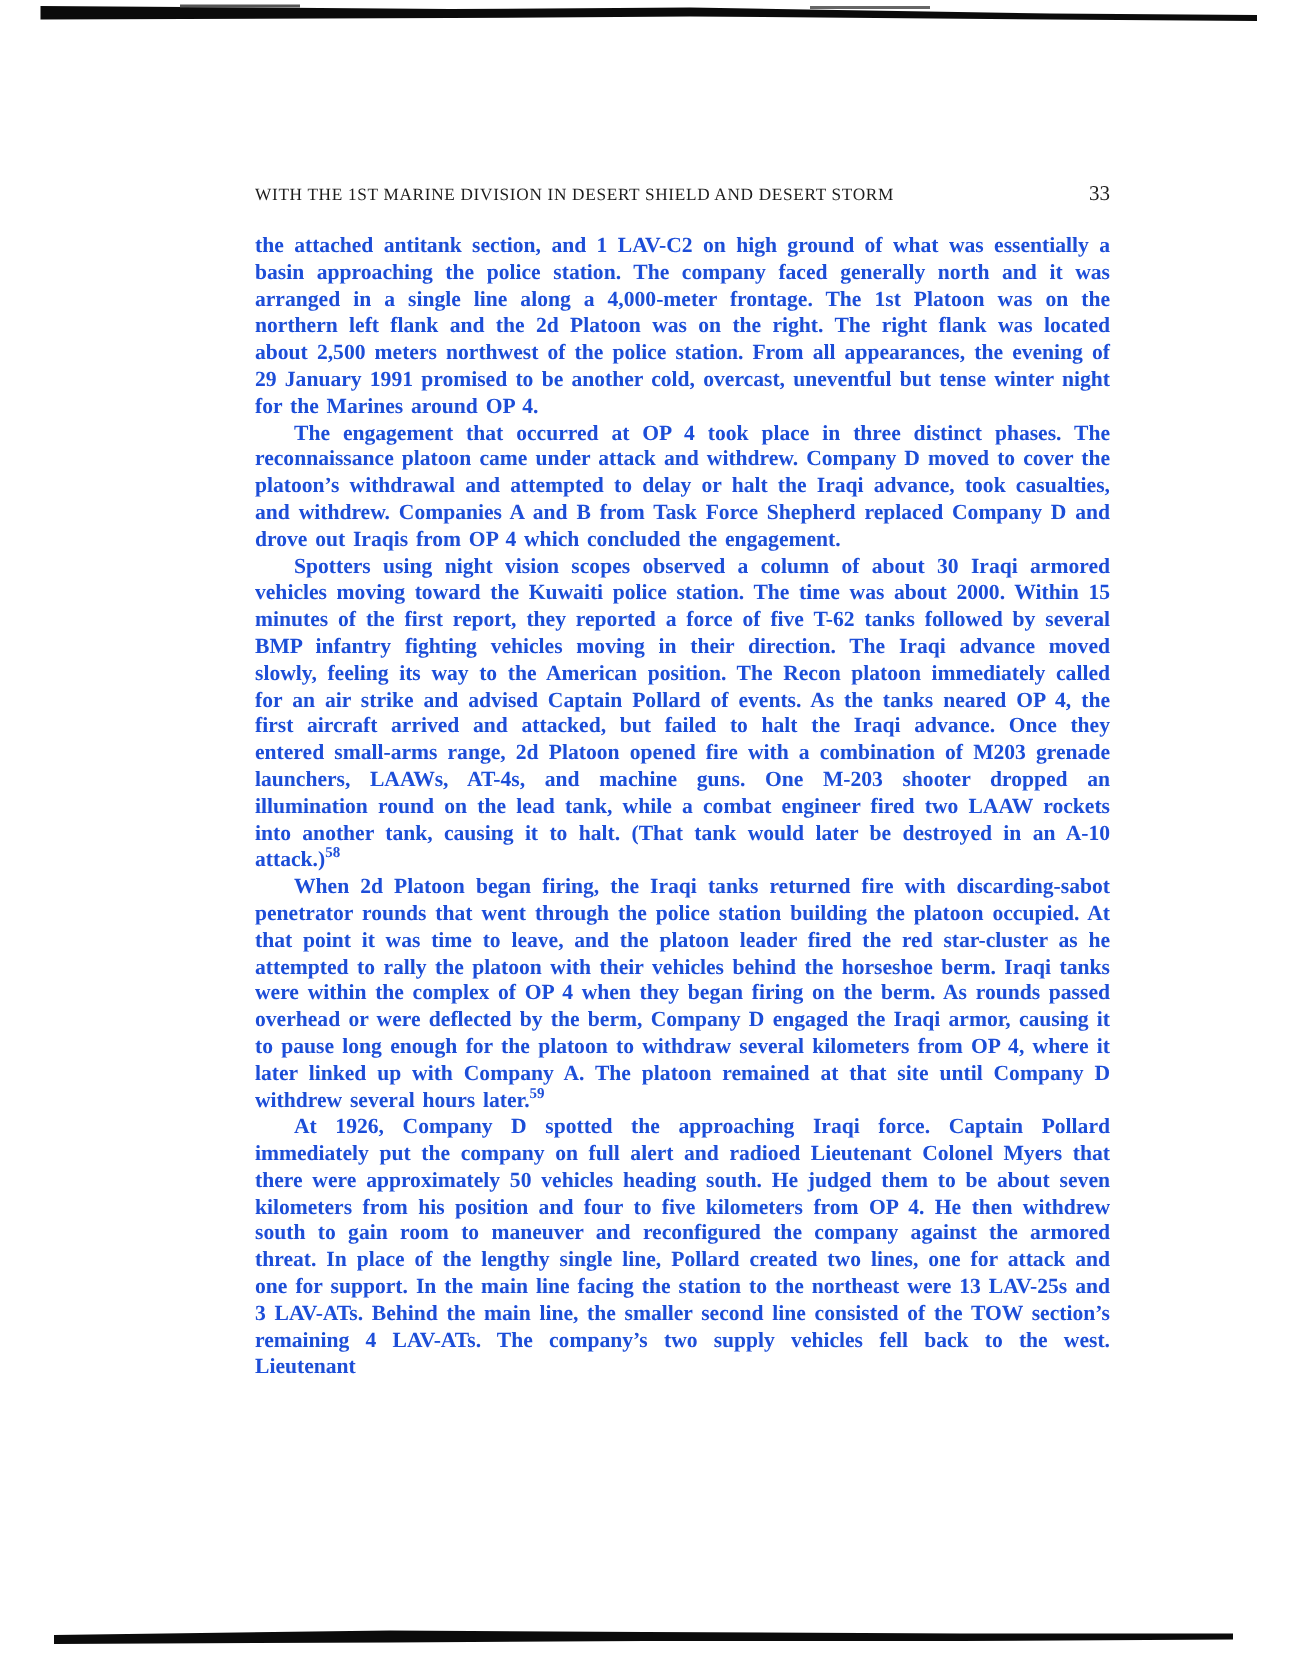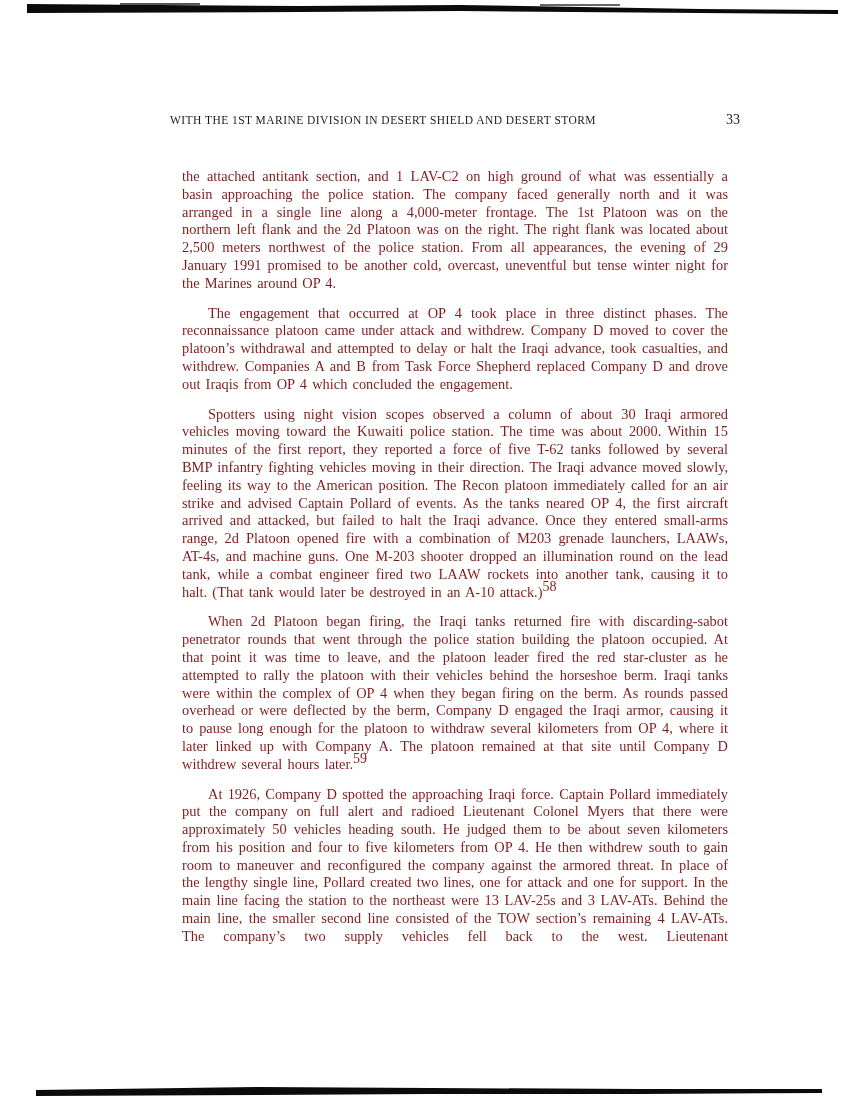--- a/index.html
+++ b/index.html
@@ -20,50 +20,51 @@
     position: absolute;
     left: 0;
     pointer-events: none;
   }
   .scan-artifact.top { top: 0; }
   .scan-artifact.bottom { top: 1080px; }
 
   .running-header {
     position: absolute;
     left: 170px;
-    top: 112px;
+    top: 122px;
     width: 570px;
     display: flex;
     justify-content: space-between;
     align-items: baseline;
     font-size: 11.5px;
     letter-spacing: 0.45px;
     white-space: nowrap;
   }
   .running-header .title { font-weight: normal; }
   .running-header .pagenum { font-size: 14px; letter-spacing: 0; }
 
   .body-text {
     position: absolute;
     left: 170px;
     top: 156px;
     width: 570px;
   }
   .body-text p {
-    margin: 12px;
+    margin: 0;
     font-size: 14.4px;
     line-height: 17.8px;
     text-align: justify;
     word-spacing: 1.6px;
-    color: #7f1d1d;
+    color: #1d4ed8;
+    font-weight: bold;
   }
   .body-text p.indent { text-indent: 26px; }
   .body-text p.justify-last { text-align-last: justify; }
   .body-text sup {
-    font-size: 14px;
+    font-size: 10px;
     line-height: 0;
     vertical-align: super;
   }
 </style>
 </head>
 <body>
 
 <div id="page">
 
   <div class="scan-artifact top">

